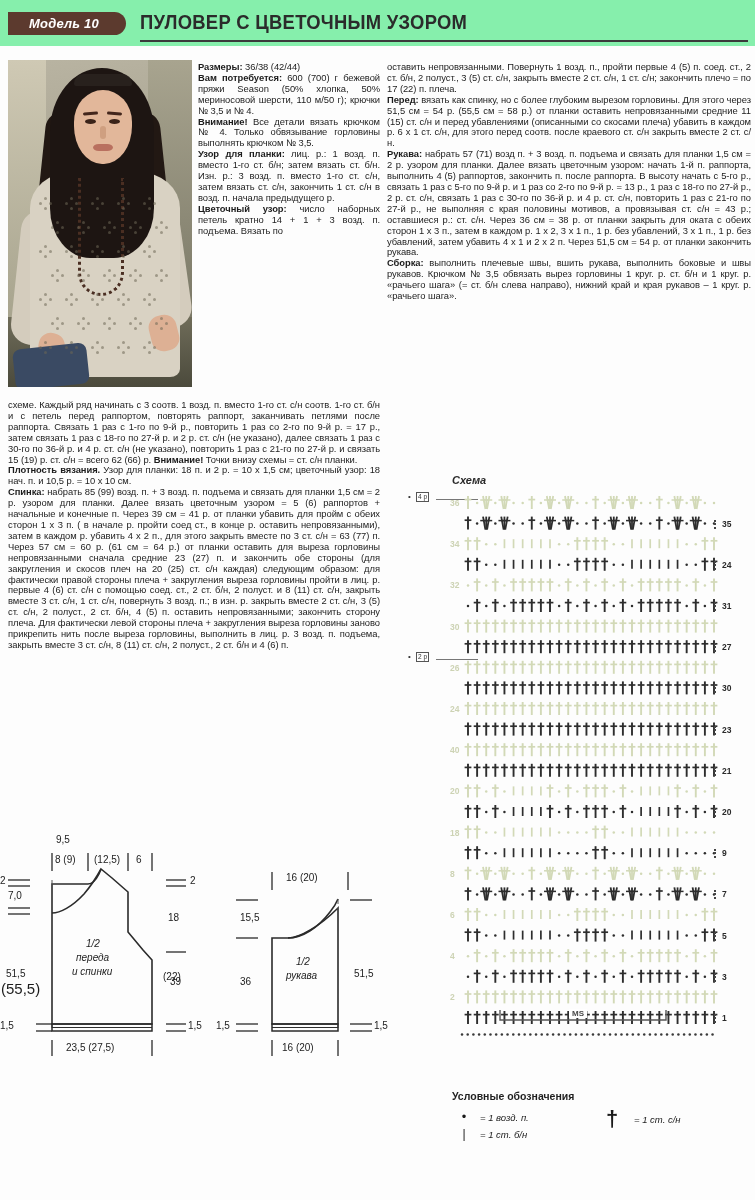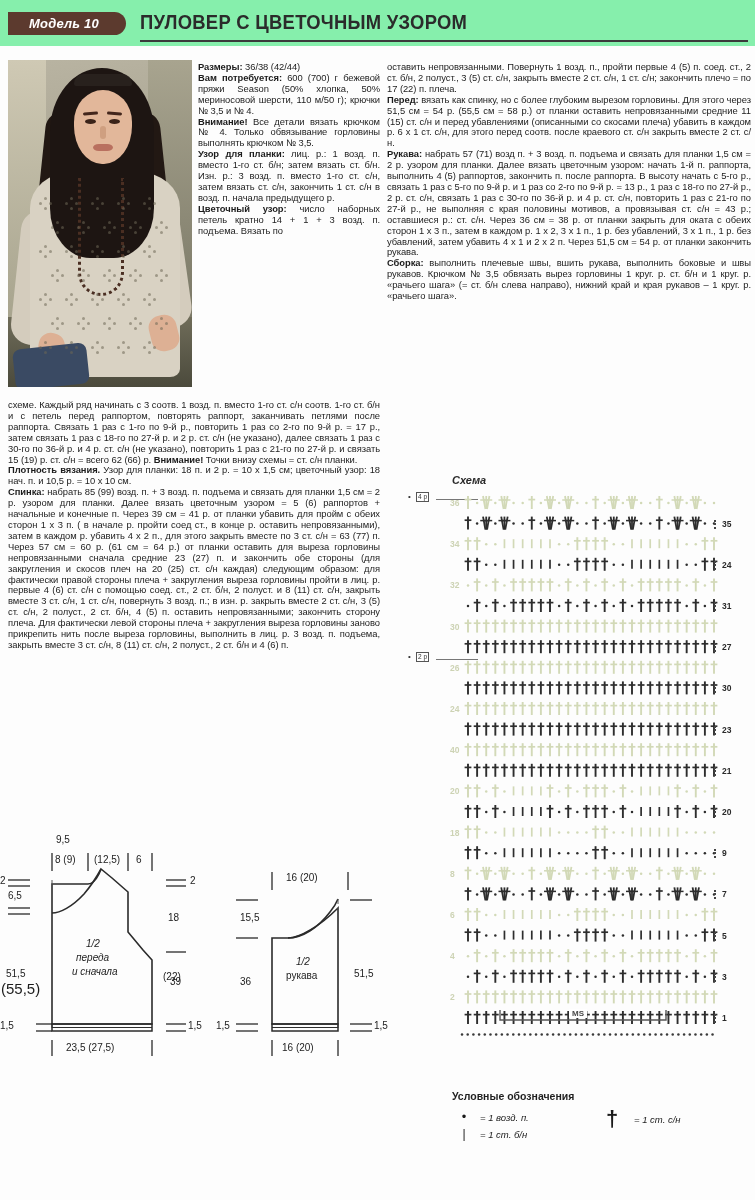--- a/index.html
+++ b/index.html
@@ -400,47 +400,47 @@
       <line x1="272" y1="212" x2="272" y2="228" stroke="#2b2b2b" stroke-width="1.3"></line>
       <line x1="338" y1="212" x2="338" y2="228" stroke="#2b2b2b" stroke-width="1.3"></line>
     </svg>
 
     <div style="position:absolute;left:56px;top:6px;font-size:10px;color:#1c1c1c;">9,5</div>
     <div style="position:absolute;left:55px;top:26px;font-size:10px;color:#1c1c1c;">8 (9)</div>
     <div style="position:absolute;left:94px;top:26px;font-size:10px;color:#1c1c1c;">(12,5)</div>
     <div style="position:absolute;left:136px;top:26px;font-size:10px;color:#1c1c1c;">6</div>
 
     <div style="position:absolute;left:0px;top:47px;font-size:10px;color:#1c1c1c;">2</div>
-    <div style="position:absolute;left:8px;top:62px;font-size:10px;color:#1c1c1c;">6,5</div>
+    <div style="position:absolute;left:8px;top:62px;font-size:10px;color:#1c1c1c;">7,0</div>
 
     <div style="position:absolute;left:190px;top:47px;font-size:10px;color:#1c1c1c;">2</div>
     <div style="position:absolute;left:168px;top:84px;font-size:10px;color:#1c1c1c;">18</div>
     <div style="position:absolute;left:163px;top:96px;font-size:10px;color:#1c1c1c;margin-top:47px;">(22)</div>
     <div style="position:absolute;left:170px;top:148px;font-size:10px;color:#1c1c1c;">39</div>
 
     <div style="position:absolute;left:6px;top:140px;font-size:10px;color:#1c1c1c;">51,5</div>
     <div style="position:absolute;left:1px;top:152px;font-size:15px;color:#1c1c1c;">(55,5)</div>
 
     <div style="position:absolute;left:0px;top:192px;font-size:10px;color:#1c1c1c;">1,5</div>
     <div style="position:absolute;left:188px;top:192px;font-size:10px;color:#1c1c1c;">1,5</div>
     <div style="position:absolute;left:66px;top:214px;font-size:10px;color:#1c1c1c;">23,5 (27,5)</div>
 
     <div style="position:absolute;left:86px;top:110px;font-size:10px;font-style:italic;color:#1c1c1c;text-align:center;">1/2</div>
     <div style="position:absolute;left:76px;top:124px;font-size:10px;font-style:italic;color:#1c1c1c;">переда</div>
-    <div style="position:absolute;left:72px;top:138px;font-size:10px;font-style:italic;color:#1c1c1c;">и сначала</div>
+    <div style="position:absolute;left:72px;top:138px;font-size:10px;font-style:italic;color:#1c1c1c;">и спинки</div>
 
     <div style="position:absolute;left:286px;top:44px;font-size:10px;color:#1c1c1c;">16 (20)</div>
     <div style="position:absolute;left:240px;top:84px;font-size:10px;color:#1c1c1c;">15,5</div>
     <div style="position:absolute;left:240px;top:148px;font-size:10px;color:#1c1c1c;">36</div>
     <div style="position:absolute;left:354px;top:140px;font-size:10px;color:#1c1c1c;">51,5</div>
     <div style="position:absolute;left:216px;top:192px;font-size:10px;color:#1c1c1c;">1,5</div>
     <div style="position:absolute;left:374px;top:192px;font-size:10px;color:#1c1c1c;">1,5</div>
     <div style="position:absolute;left:282px;top:214px;font-size:10px;color:#1c1c1c;">16 (20)</div>
     <div style="position:absolute;left:296px;top:128px;font-size:10px;font-style:italic;color:#1c1c1c;">1/2</div>
-    <div style="position:absolute;left:286px;top:142px;font-size:10px;color:#1c1c1c;">рукава</div>
+    <div style="position:absolute;left:286px;top:142px;font-size:10px;font-style:italic;color:#1c1c1c;">рукава</div>
   </div>
 
   <div id="chart-area">
     <div id="chart-title">Схема</div>
 
     <span class="marker-dot" style="left:2px;top:32px;">•</span>
     <span class="marker-box" style="left:10px;top:32px;">4 р</span>
     <div class="marker-lead" style="left:30px;top:39px;width:42px;"></div>
 
     <span class="marker-dot" style="left:2px;top:192px;">•</span>

